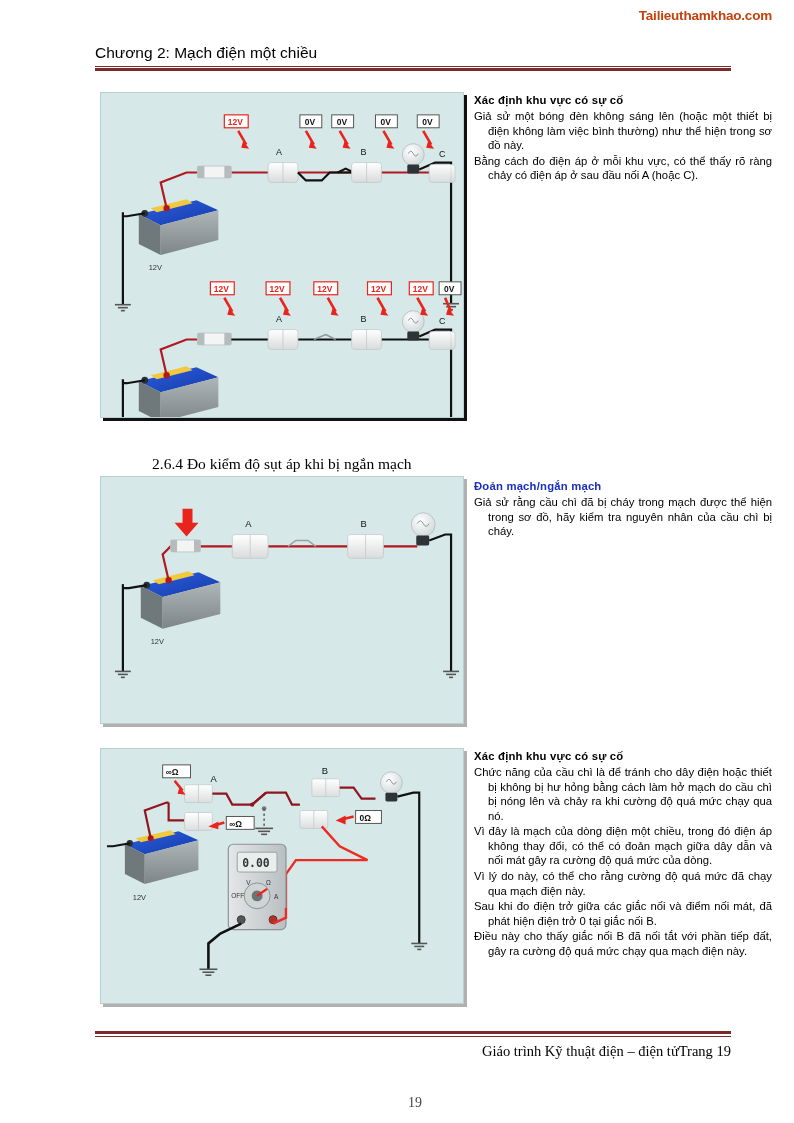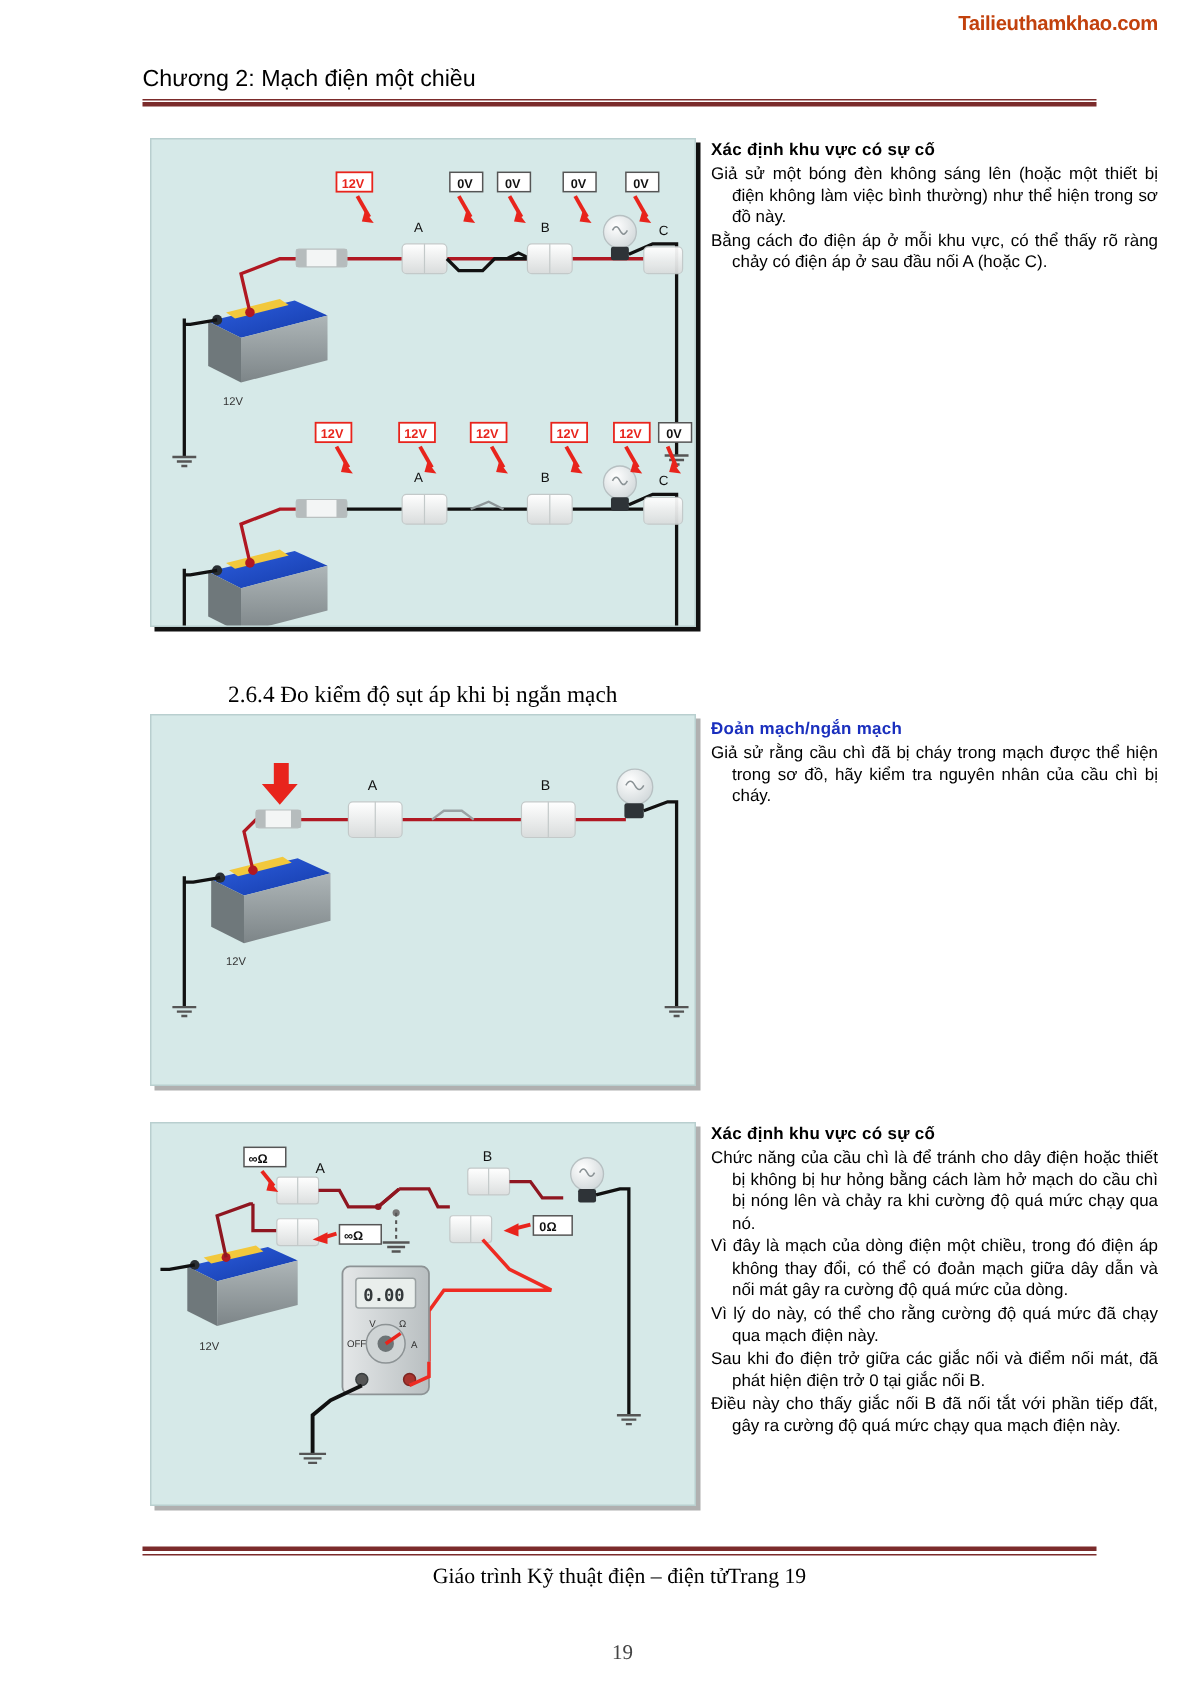--- a/index.html
+++ b/index.html
@@ -32,21 +32,21 @@
   .rule-thin{height:1px;background:#7b2b2b;}
   .rule-thick{height:3px;background:#7b2b2b;margin-top:1.5px;}
 
   
   .footer{
     position:absolute;left:95px;top:1031px;width:636px;
   }
   .footer .rule-thick{margin-top:0;}
   .footer .rule-thin{margin-top:1.5px;}
   .footer-row{
-    display:flex;justify-content:center;align-items:baseline;
+    display:flex;justify-content:flex-end;align-items:baseline;
     font-family:"Liberation Serif", serif;font-size:14.5px;color:#000;
     padding-top:6px;
   }
   .page-number{
     position:absolute;left:0;right:0;top:1095px;text-align:center;
     font-family:"Liberation Serif", serif;font-size:14px;color:#444;padding-left:36px;
   }
 
   
   .panel{

